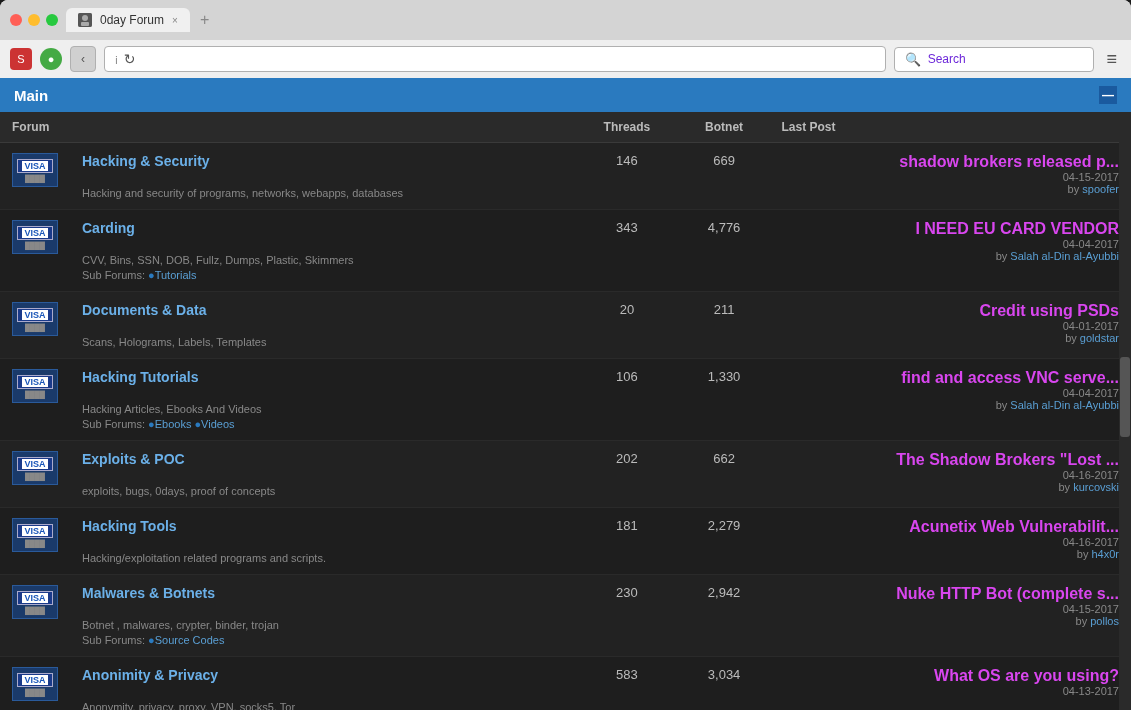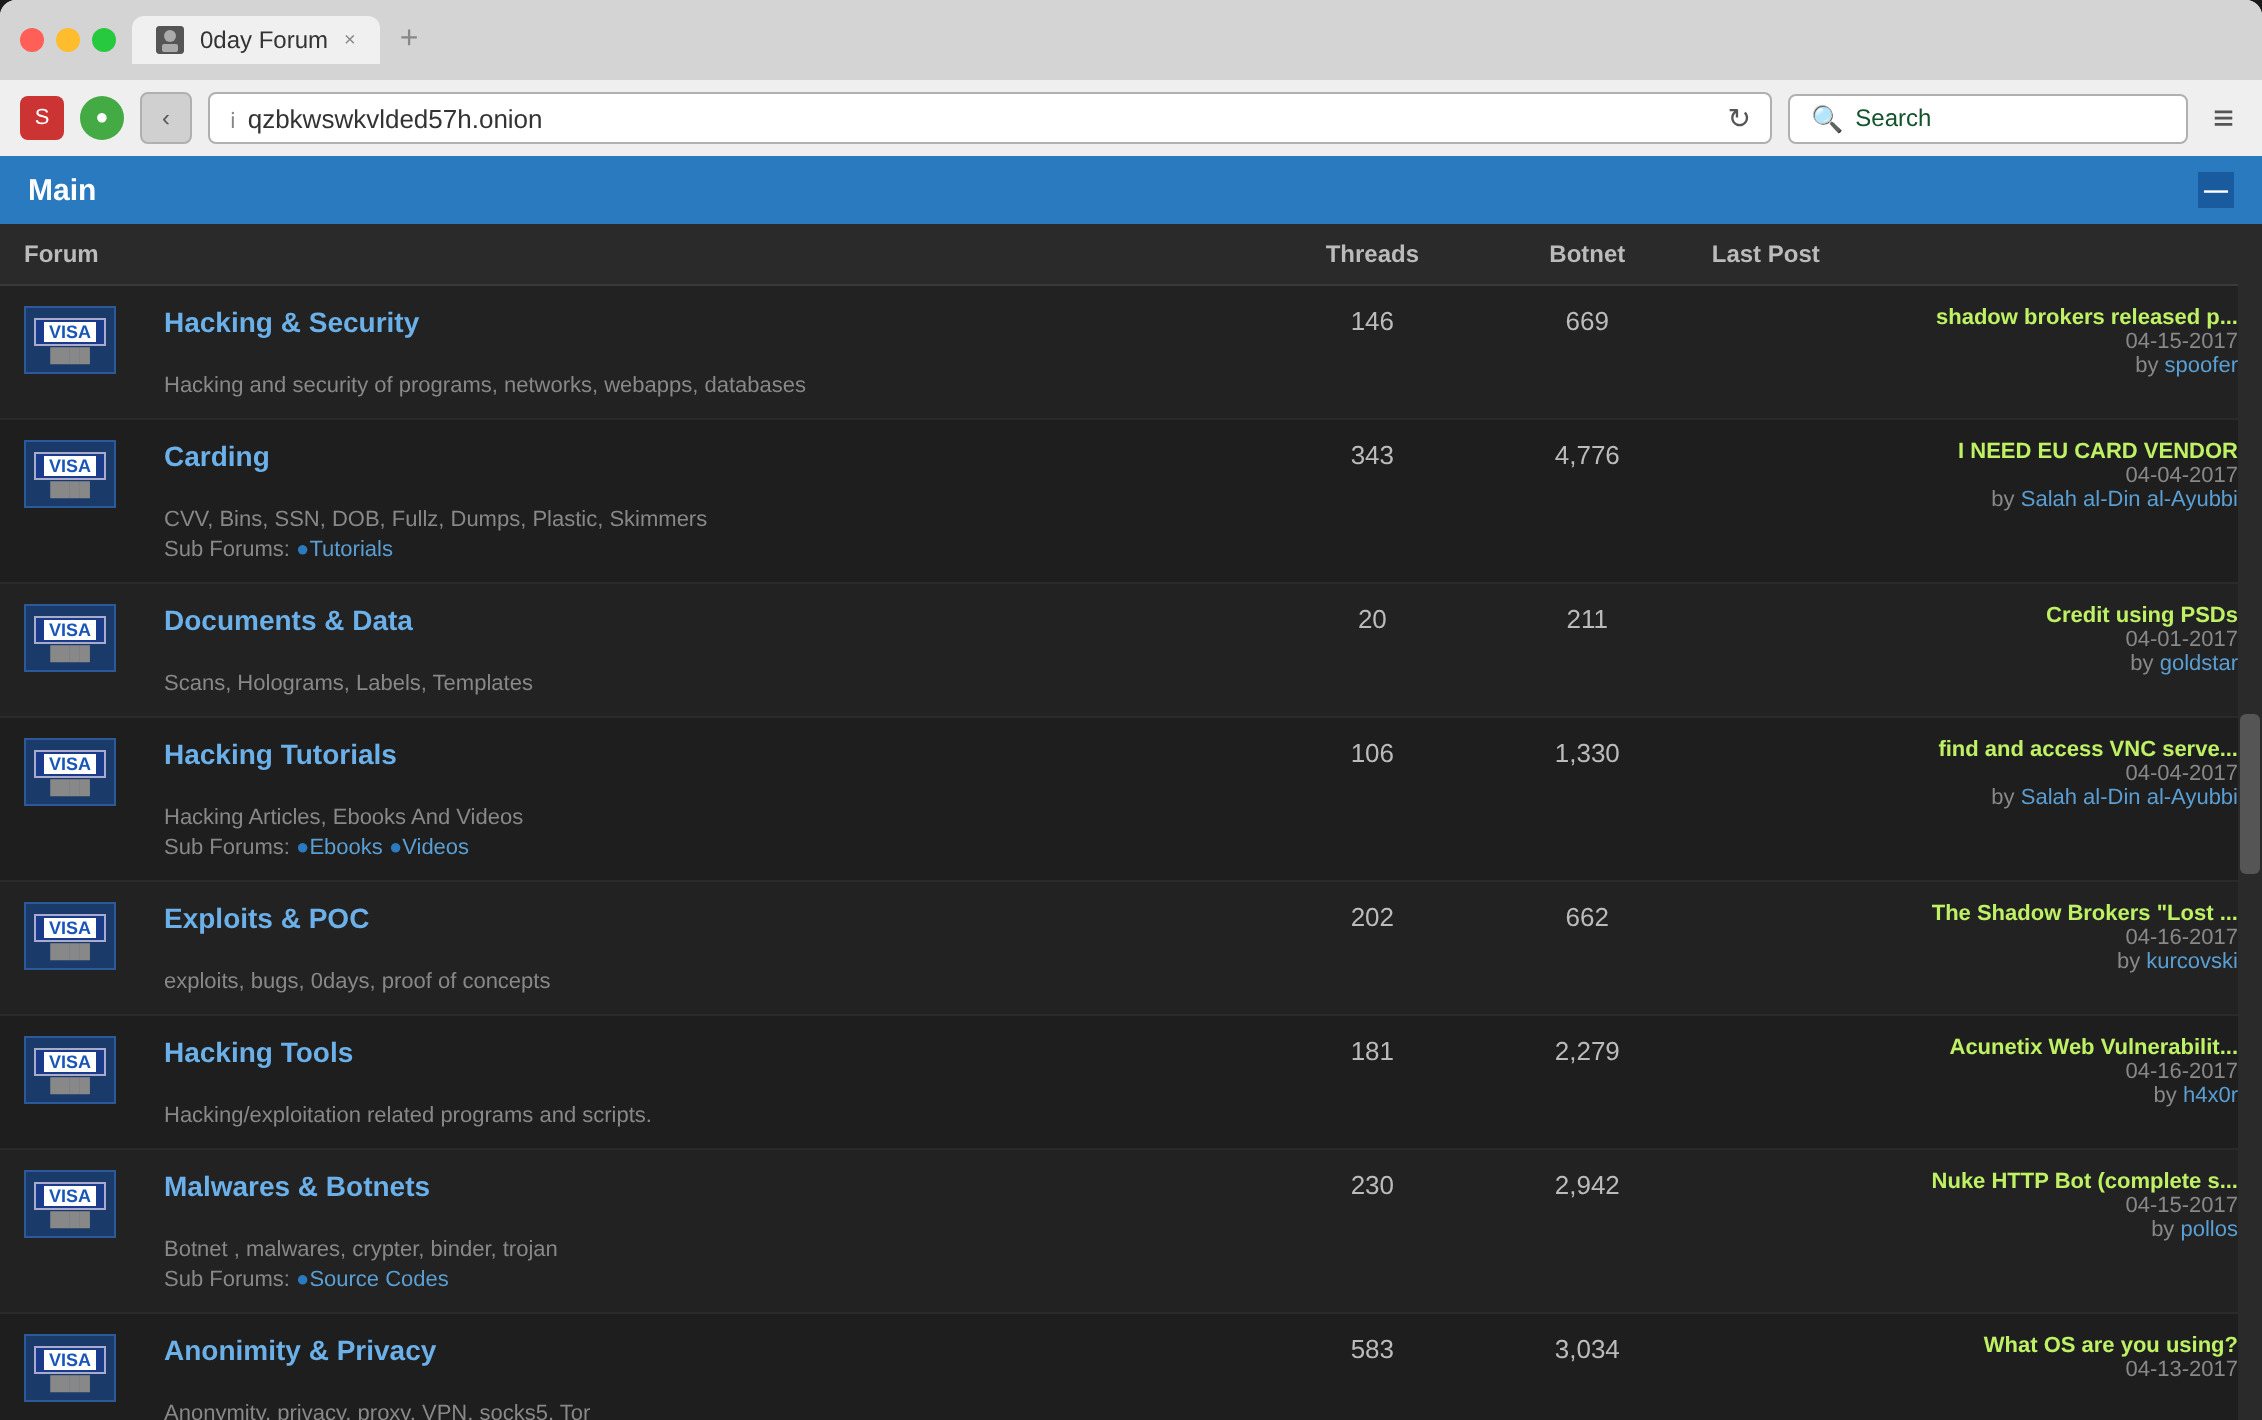--- a/index.html
+++ b/index.html
@@ -154,21 +154,21 @@
       display: flex; flex-direction: column; align-items: center; justify-content: center;
       font-size: 8px; color: #aac;
     }
     .forum-name { color: #6bb0e8; font-size: 14px; font-weight: bold; text-decoration: none; }
     .forum-desc { color: #888; font-size: 11px; margin-top: 18px; }
     .sub-forums { color: #888; font-size: 11px; margin-top: 3px; }
     .sub-link { color: #5a9fd4; text-decoration: none; }
     .sub-dot { color: #2a7abf; }
     .threads-posts { text-align: center; color: #bbb; font-size: 13px; }
     .last-post-cell { text-align: right; color: #aaa; font-size: 12px; }
-    .last-post-title { color: #bef264; font-weight: bold; font-size: 11px; }
+    .last-post-title { color: #d946ef; font-weight: bold; font-size: 16px; }
     .last-post-date { color: #888; font-size: 11px; }
     .last-post-by { color: #888; font-size: 11px; }
     .last-post-by span { color: #5a9fd4; }
 
     
     .scroll-area {
       position: relative;
       overflow: hidden;
     }
     .scrollbar {
@@ -215,26 +215,25 @@
   </div>
 
   <div class="nav-bar">
     <div class="addon-icon">S</div>
     <div class="addon-icon2">●</div>
     <div class="nav-btn">
       <span>‹</span>
     </div>
     <div class="address-bar">
       <span class="addr-icon">ℹ</span>
-      <span class="addr-text">qzbkwswkvlded57h.onion</span>
       <span class="addr-reload">↻</span>
     </div>
     <div class="search-bar">
       <span>🔍</span>
-      <span style="color:#14532d;font-size:12px;">Search</span>
+      <span style="color:#6d28d9;font-size:12px;">Search</span>
     </div>
     <span class="menu-btn">≡</span>
   </div>
 
   <div class="page-content">
 
     <div class="main-header">
       <span>Main</span>
       <span class="minimize-btn">—</span>
     </div>

